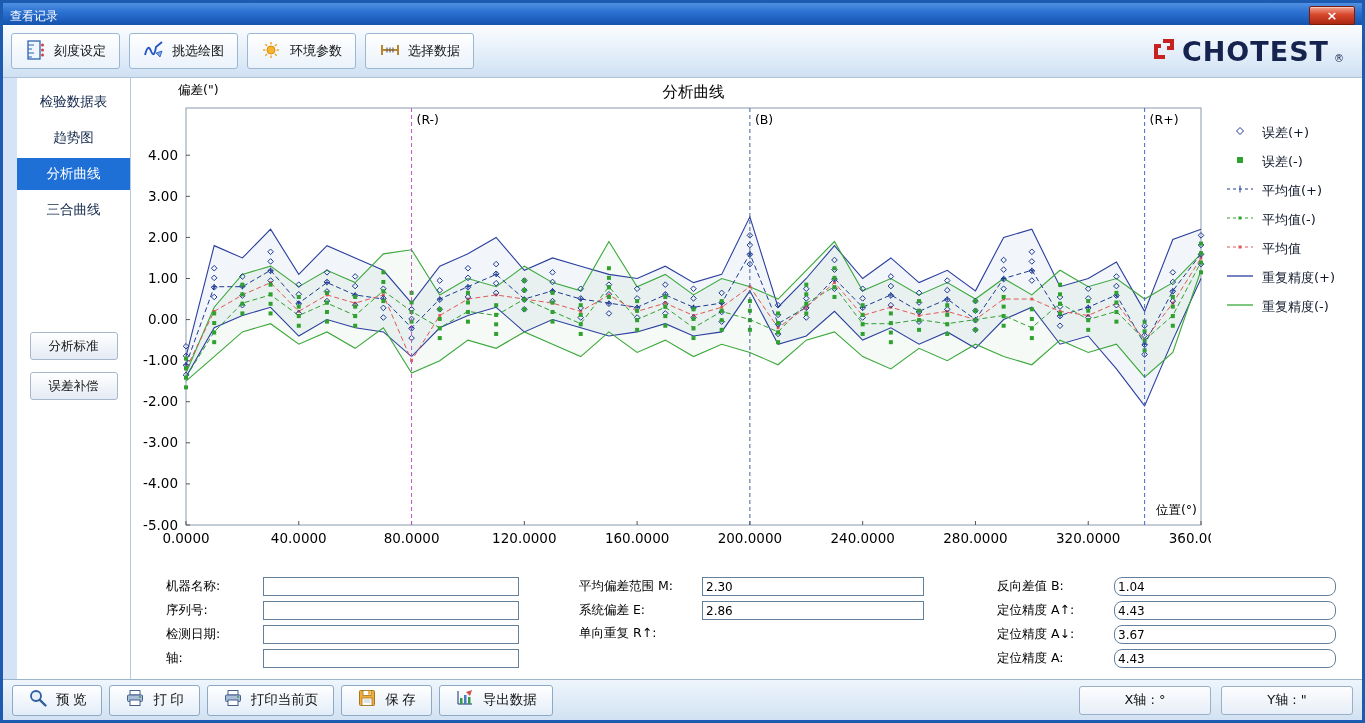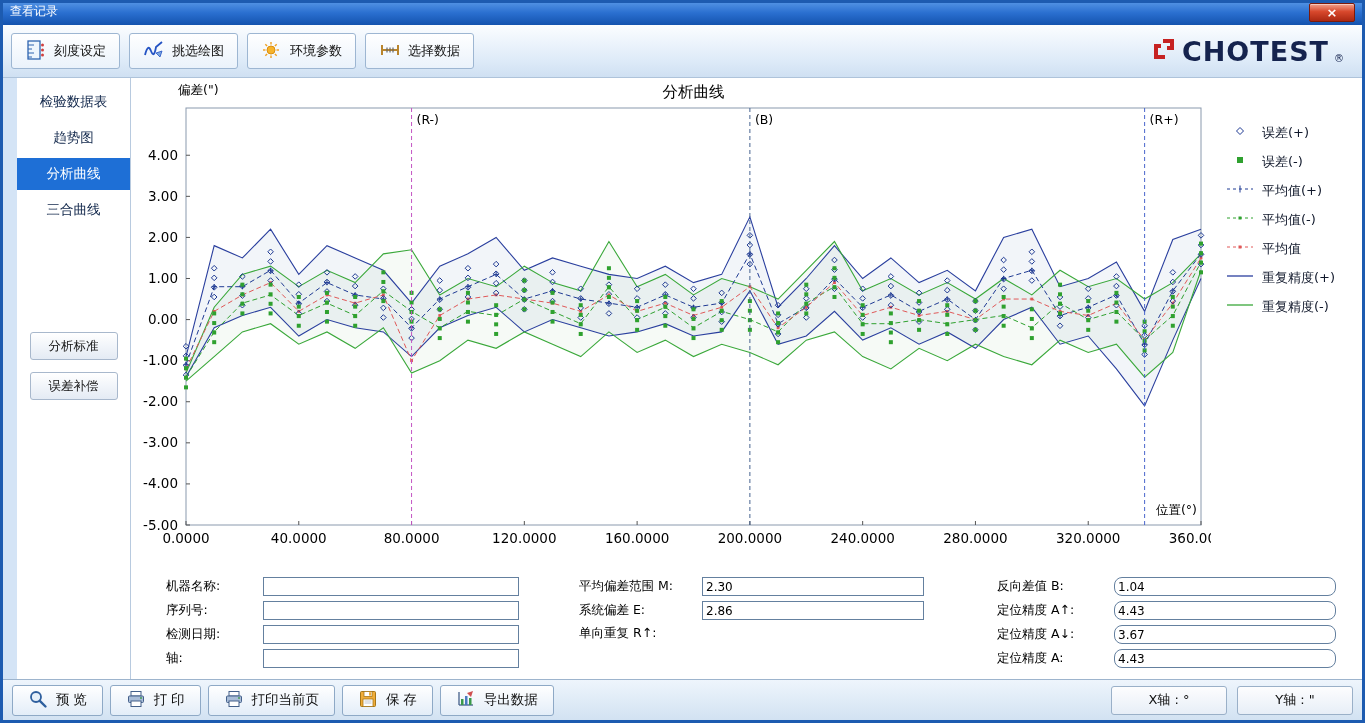--- a/index.html
+++ b/index.html
@@ -1,19 +1,19 @@
 <!DOCTYPE html>
 <html><head>
 <meta charset="utf-8">
 <style>
   html,body{margin:0;padding:0;background:#9eb6ce;}
   body{width:1365px;height:723px;overflow:hidden;font-family:"DejaVu Sans","Liberation Sans",sans-serif;}
   .window{width:1365px;height:723px;box-sizing:border-box;border:3px solid #1d5bb0;background:#d4e4f6;display:flex;flex-direction:column;overflow:hidden;}
   
-  .titlebar{height:22px;flex:none;background:linear-gradient(#4f90e2,#2a6fd0 45%,#1453ae);display:flex;align-items:flex-start;padding:0 7px;color:#fff;font-size:12px;}
+  .titlebar{height:22px;flex:none;background:linear-gradient(#4f90e2,#2a6fd0 45%,#1453ae);display:flex;align-items:flex-end;padding:0 7px;color:#fff;font-size:12px;}
   .close-btn{margin-left:auto;width:44px;height:17px;background:linear-gradient(#f2a28e,#d8482c 45%,#aa2812);border:1px solid #7c1a0a;border-radius:2px;color:#fff;display:flex;align-items:center;justify-content:center;font-size:13px;font-weight:bold;cursor:pointer;box-shadow:inset 0 1px 0 rgba(255,255,255,.45);}
   
   .toolbar{height:52px;flex:none;background:linear-gradient(#fbfdff,#ddeaf8 70%,#cfe0f2);border-bottom:1px solid #aec3da;display:flex;align-items:center;gap:9px;padding:0 8px;}
   .tb-btn{display:flex;align-items:center;gap:7px;height:36px;padding:0 13px;background:linear-gradient(#ffffff,#eaf2fb);border:1px solid #9db6d2;border-radius:3px;font-size:13px;font-family:inherit;cursor:pointer;color:#111;}
   .brand{margin-left:auto;display:flex;align-items:center;gap:5px;padding-right:10px;}
   .brand-text{font-size:27px;font-weight:bold;color:#15234e;letter-spacing:1px;}
   .brand-reg{font-size:10px;color:#15234e;align-self:flex-end;margin-bottom:3px;}
   
   .main{flex:1;display:flex;min-height:0;}
   .sidebar{width:113px;flex:none;background:#ffffff;border-right:1px solid #b8cadf;display:flex;flex-direction:column;padding-top:8px;margin-left:14px;}
@@ -31,23 +31,23 @@
   .form-area{position:relative;flex:1;background:#fff;}
   .form-col{position:absolute;top:12px;}
   .form-col.c1{left:35px;} .form-col.c2{left:448px;} .form-col.c3{left:866px;}
   .form-row{display:flex;align-items:center;margin-bottom:5px;}
   .form-label{font-size:12.5px;color:#000;text-align:left;padding-right:5px;white-space:nowrap;}
   .c1 .form-label{width:92px;} .c2 .form-label{width:118px;} .c3 .form-label{width:112px;}
   .form-input{height:17px;border:1px solid #64809f;background:#fff;font-size:12px;font-family:inherit;padding:0 3px;}
   .c1 .form-input{width:248px;} .c2 .form-input{width:214px;} .c3 .form-input{width:214px;border-radius:8px;}
   
   .bottombar{height:40px;flex:none;background:linear-gradient(#eef5fc,#d2e2f2);border-top:1px solid #9db4cd;display:flex;align-items:center;gap:7px;padding:0 9px;}
-  .bb-btn{display:flex;align-items:center;gap:8px;height:31px;padding:0 15px;background:linear-gradient(#ffffff,#e3edf8);border:1px solid #8ea9c6;border-radius:3px;font-size:13.5px;font-family:Liberation Sans, sans-serif;cursor:pointer;color:#111;}
+  .bb-btn{display:flex;align-items:center;gap:8px;height:31px;padding:0 15px;background:linear-gradient(#ffffff,#e3edf8);border:1px solid #8ea9c6;border-radius:3px;font-size:13.5px;font-family:Liberation Serif, serif;cursor:pointer;color:#111;}
   .axis-group{margin-left:auto;display:flex;gap:10px;}
-  .axis-btn{width:116px;height:29px;background:linear-gradient(#fdfdfe,#e7eef7);border:1px solid #9ab0c8;border-radius:3px;font-size:13px;font-family:inherit;cursor:pointer;color:#111;}
+  .axis-btn{width:132px;height:29px;background:linear-gradient(#fdfdfe,#e7eef7);border:1px solid #9ab0c8;border-radius:3px;font-size:13px;font-family:inherit;cursor:pointer;color:#111;}
 </style>
 </head>
 <body>
 
 <div class="window">
 
   <div class="titlebar">
     <span>查看记录</span>
     <div class="close-btn">
       <span>×</span>

